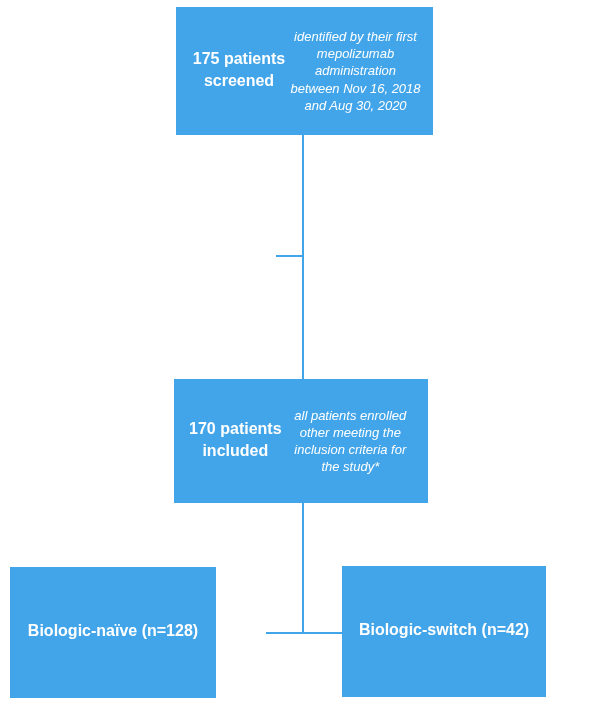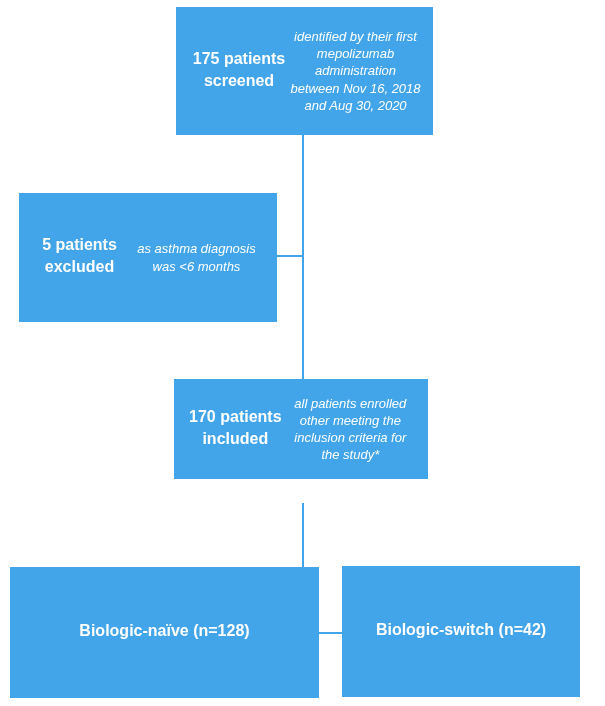--- a/index.html
+++ b/index.html
@@ -43,23 +43,23 @@
     font-size:9px;
     line-height:0;
   }
   .connector{
     position:absolute;
     background:var(--line-color);
   }
   
   #box-screened{left:176px;top:7px;width:257px;height:128px;}
   #box-excluded{left:19px;top:193px;width:258px;height:129px;}
-  #box-included{left:174px;top:379px;width:254px;height:100px;}
-  #box-naive{left:10px;top:567px;width:309px;height:131px;}
-  #box-switch{left:342px;top:566px;width:238px;height:131px;}
+  #box-included{left:174px;top:379px;width:254px;height:124px;}
+  #box-naive{left:10px;top:567px;width:206px;height:131px;}
+  #box-switch{left:342px;top:566px;width:204px;height:131px;}
   
   #line-screened-included{left:302px;top:135px;width:2px;height:244px;}
   #line-excluded-branch{left:276px;top:255px;width:27px;height:2px;}
   #line-included-down{left:302px;top:503px;width:2px;height:131px;}
   #line-bottom-cross{left:266px;top:632px;width:78px;height:2px;}
 </style>
 </head>
 <body>
 
 <div class="canvas">
@@ -69,24 +69,20 @@
   <div class="connector" id="line-included-down"></div>
   <div class="connector" id="line-bottom-cross"></div>
 
   <div class="flow-box" id="box-screened">
     <div class="title">175 patients screened</div>
     <div class="sub"><span>identified by their first mepolizumab
 administration between Nov 16, 2018
 and Aug 30, 2020</span></div>
   </div>
 
-  <div class="flow-box" id="box-excluded">
-    <div class="title">5 patients excluded</div>
-    <div class="sub"><span>as asthma diagnosis was &lt;6 months</span></div>
-  </div>
 
   <div class="flow-box" id="box-included">
     <div class="title">170 patients included</div>
     <div class="sub"><span>all patients enrolled other meeting the
 inclusion criteria for the study*</span></div>
   </div>
 
   <div class="flow-box" id="box-naive">
     <div class="title">Biologic-naïve (n=128)</div>
   </div>

